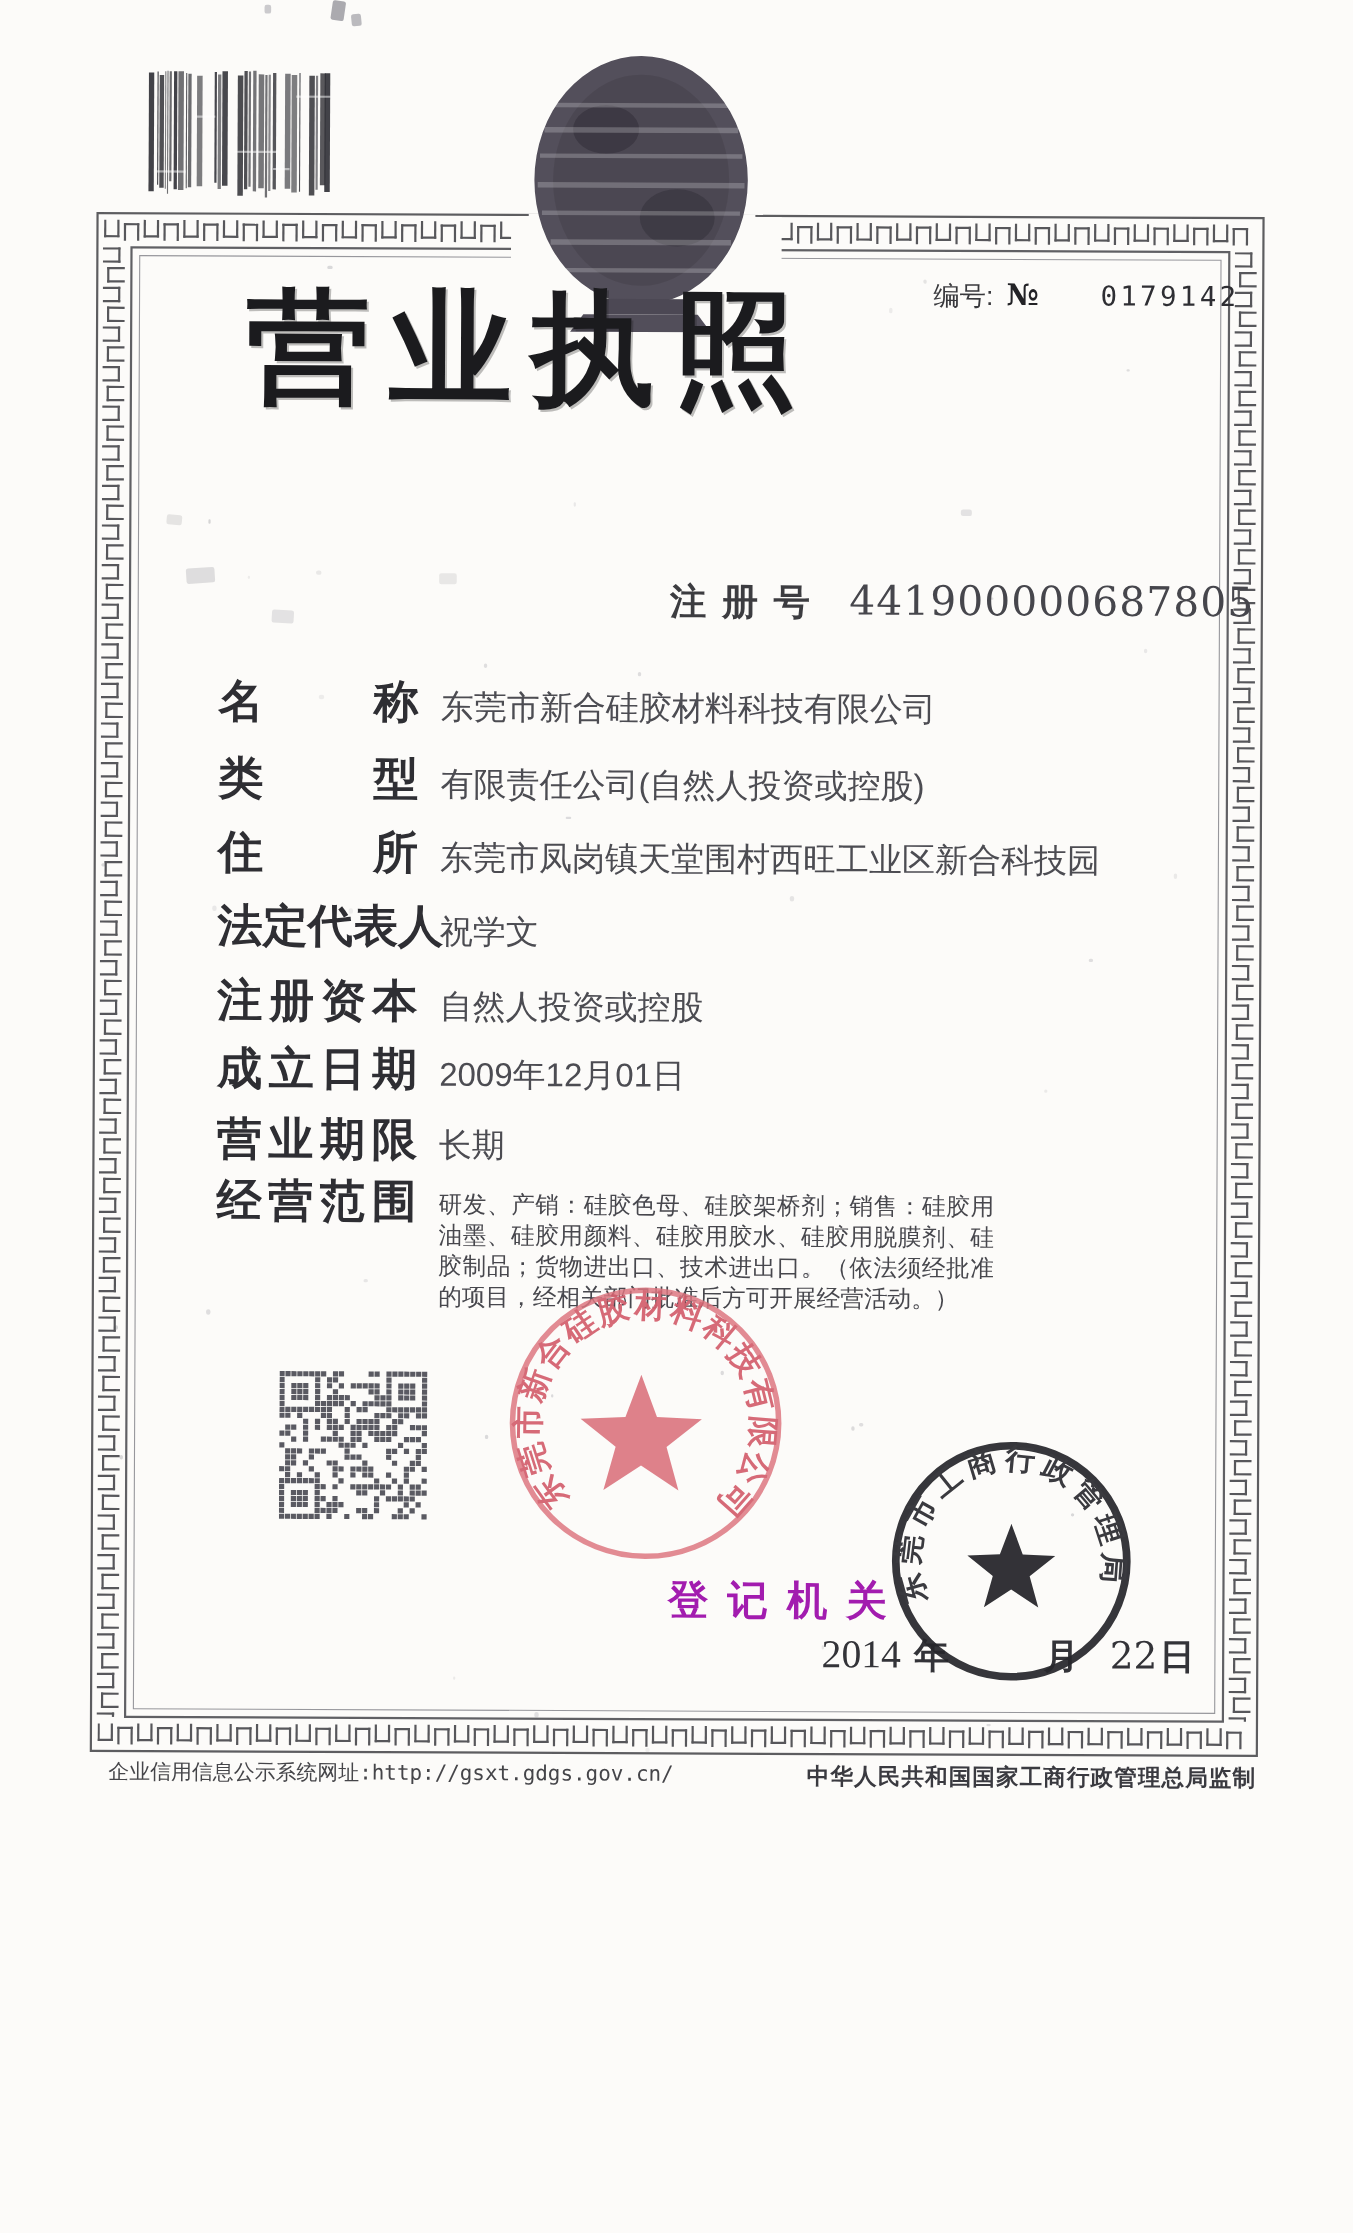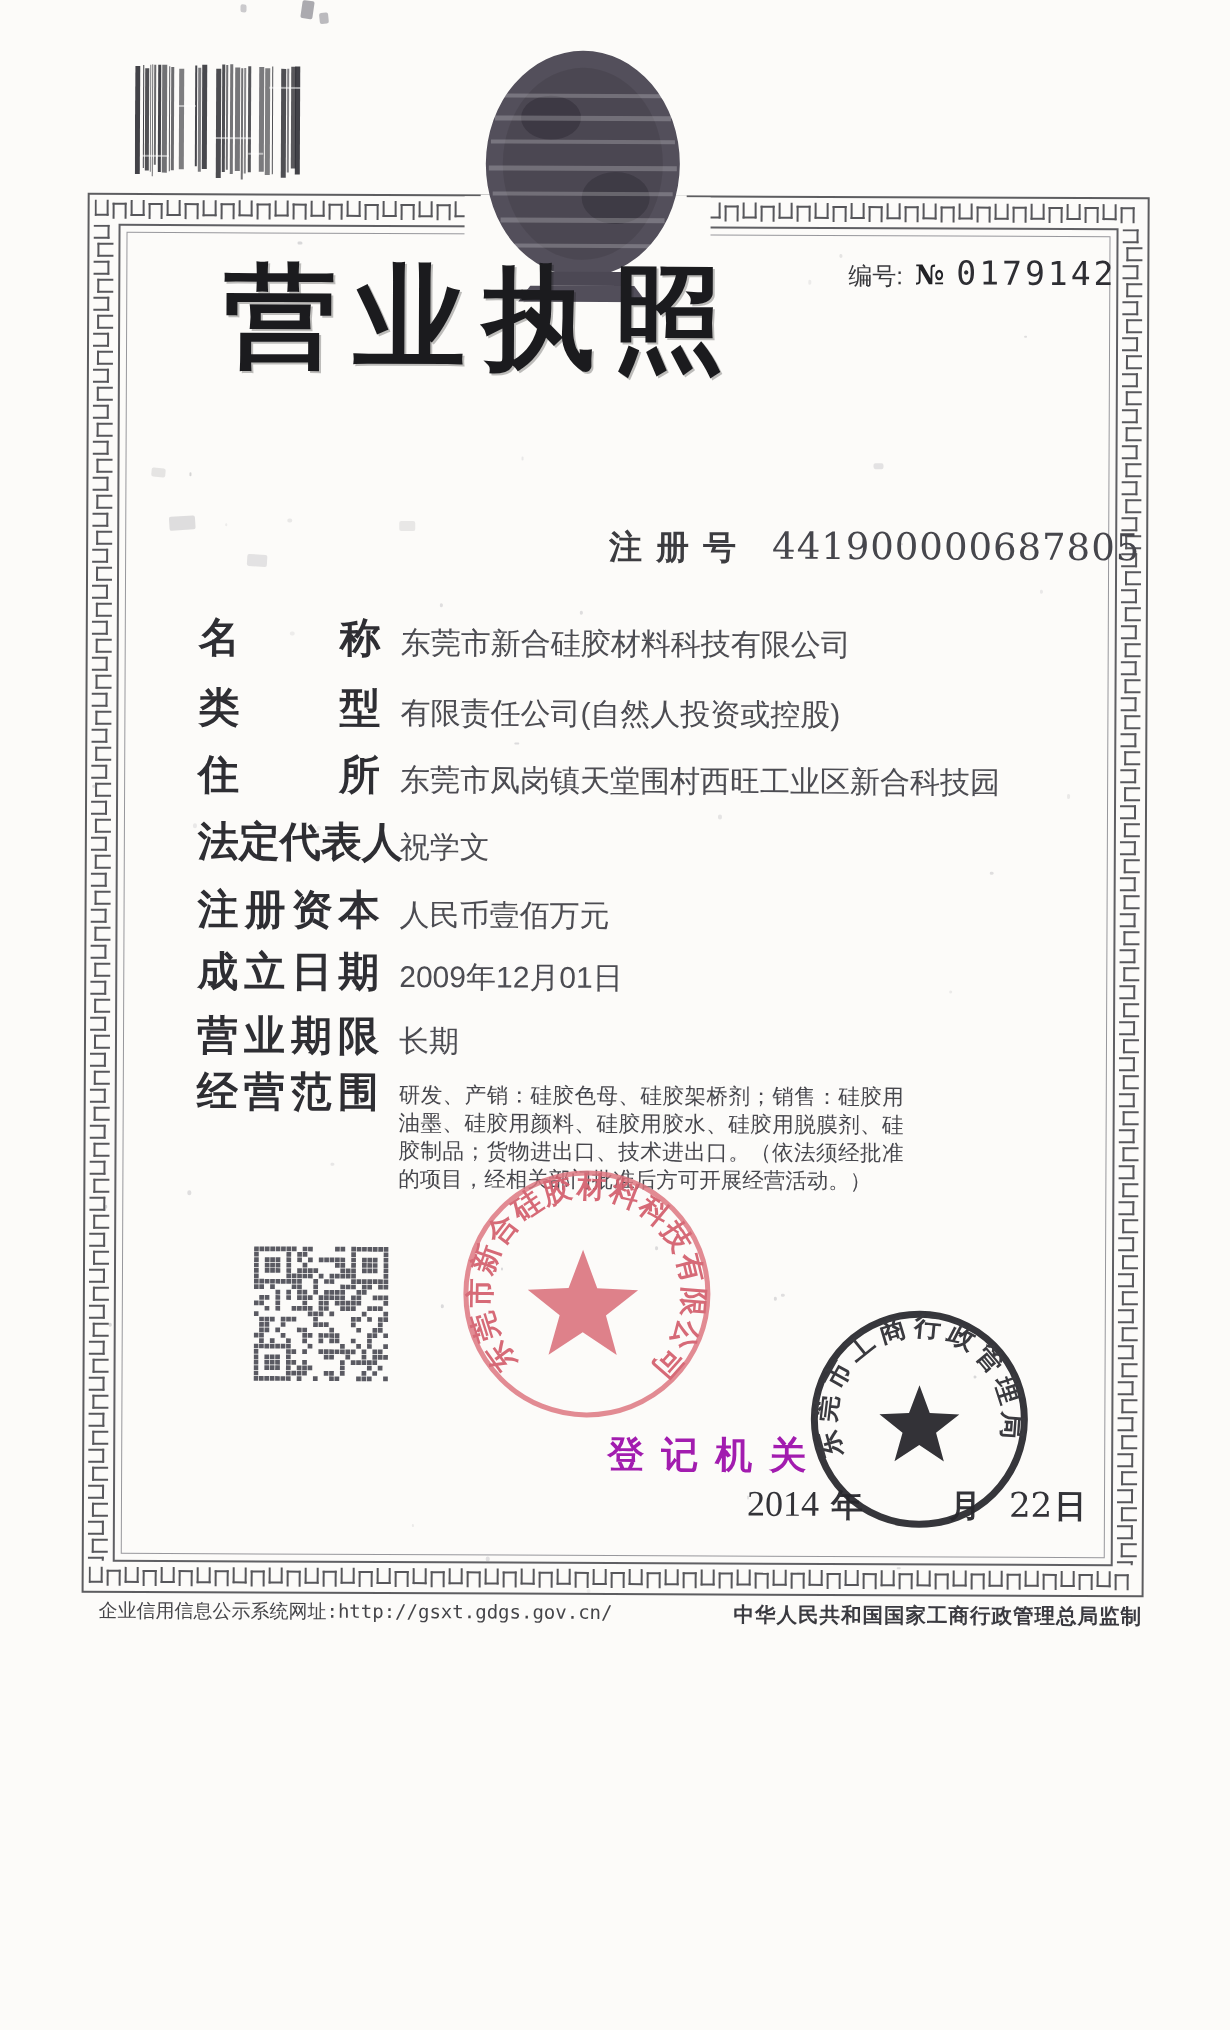--- a/index.html
+++ b/index.html
@@ -26,21 +26,21 @@
   .border-gap{position:absolute;left:462px;top:197px;width:246px;height:46px;background:#fcfbf9;z-index:3;}
 
   
   .barcode{position:absolute;left:132px;top:64px;z-index:4;}
   .emblem{position:absolute;left:478px;top:48px;z-index:4;}
   .qr{position:absolute;left:256px;top:1246px;z-index:4;}
 
   .serial{position:absolute;left:846px;top:252px;display:flex;align-items:baseline;gap:12px;z-index:5;}
   .serial-label{font-size:24px;color:#38383c;}
   .serial-mark{font-size:27px;font-weight:bold;color:#222226;font-family:"DejaVu Serif","Liberation Serif",serif;}
-  .serial-number{font-size:33px;letter-spacing:3px;color:#2e2e33;font-family:"DejaVu Sans Mono","Liberation Mono",monospace;}
+  .serial-number{font-size:25px;letter-spacing:3px;color:#2e2e33;font-family:"DejaVu Sans Mono","Liberation Mono",monospace;margin-left:44px;}
 
   .title{position:absolute;left:222px;top:256px;width:500px;display:flex;justify-content:space-between;
          font-size:112px;line-height:1.1;font-weight:bold;color:#1b1b1e;z-index:5;
          font-family:"DejaVu Serif","Liberation Serif",serif;text-shadow:2px 2px 0 rgba(25,25,25,.28);}
 
   .regno{position:absolute;left:608px;top:524px;display:flex;align-items:baseline;z-index:5;}
   .regno-label{font-size:33px;color:#3c3c40;letter-spacing:14px;font-weight:600;
                font-family:"DejaVu Serif","Liberation Serif",serif;}
   .regno-number{font-size:37px;margin-left:22px;color:#46464c;letter-spacing:1px;
                 font-family:"DejaVu Serif","Liberation Serif",serif;}
@@ -520,21 +520,21 @@
           </div>
         <div class="row-value">祝学文</div>
       </div>
         <div class="row" style="top: 888px;">
         <div class="row-label">
             <span>注</span>
             <span>册</span>
             <span>资</span>
             <span>本</span>
           </div>
-        <div class="row-value">人民币壹佰万元</div>
+        <div class="row-value">自然人投资或控股</div>
       </div>
         <div class="row" style="top: 950px;">
         <div class="row-label">
             <span>成</span>
             <span>立</span>
             <span>日</span>
             <span>期</span>
           </div>
         <div class="row-value">2009年12月01日</div>
       </div>

